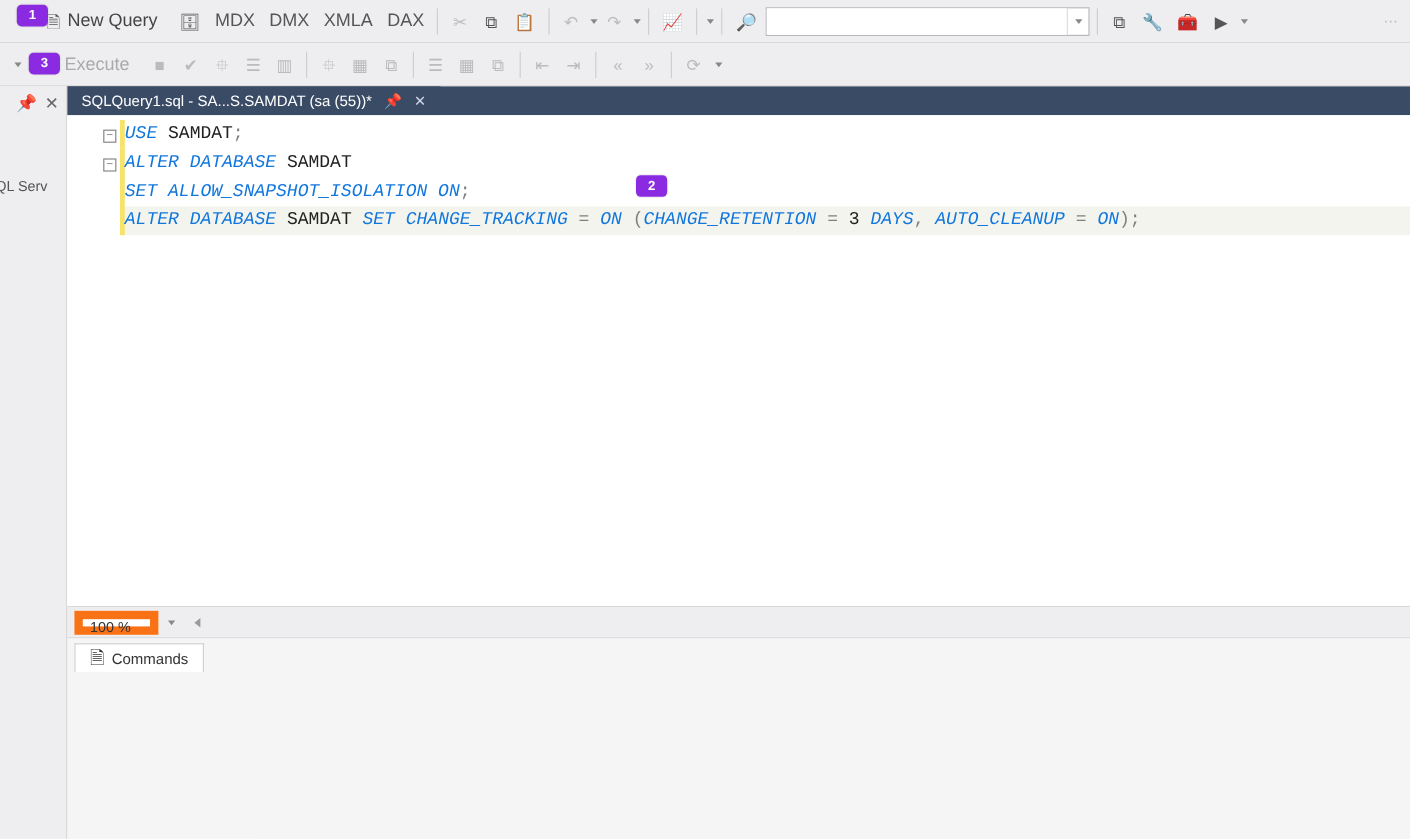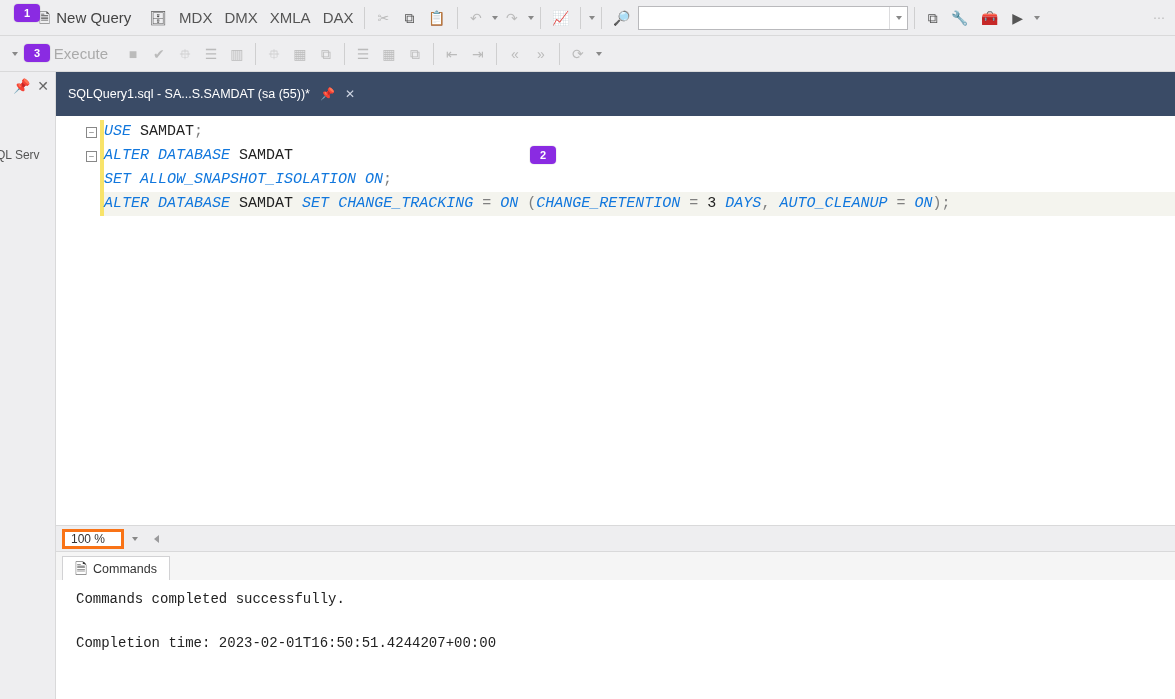--- a/index.html
+++ b/index.html
@@ -121,21 +121,21 @@
 
   .main {
     flex:1;
     display:flex;
     flex-direction:column;
     min-width:0;
   }
 
   
   .doc-tabs {
-    height:44px;
+    height:24px;
     background:#3a4b66;
     display:flex;
     align-items:stretch;
   }
   .doc-tab {
     display:flex; align-items:center;
     background:#3a4b66;
     color:#fff;
     padding:0 12px;
     font-size:12.5px;
@@ -199,21 +199,21 @@
     height:26px;
     background:#eeeef0;
     display:flex; align-items:center;
     padding:0 6px;
     gap:6px;
     border-bottom:1px solid #d9d9da;
   }
   .zoom-row select, .zoom-row .zoom-box {
     font-size:12px;
     height:20px;
-    border:3px solid #f97316;
+    border:7px solid #f97316;
     background:#fff;
     padding:0 16px 0 6px;
   }
   .zoom-row .scroll-caret {
     width:0;height:0;
     border-top:4px solid transparent;
     border-bottom:4px solid transparent;
     border-right:5px solid #9a9a9c;
     margin-left:10px;
   }
@@ -459,18 +459,15 @@
       <span class="tb-dropdown-caret"></span>
       <span class="scroll-caret"></span>
     </div>
 
     <div class="msgs-tabs">
       <div class="msgs-tab">
         <span class="ic ic-small">🗎</span>
         <span>Commands</span>
       </div>
     </div>
-    <div class="msgs-body">Commands completed successfully.
-
-Completion time: 2023-02-01T16:50:51.4244207+00:00</div>
 
   </div>
 </div>
 
 </body></html>

